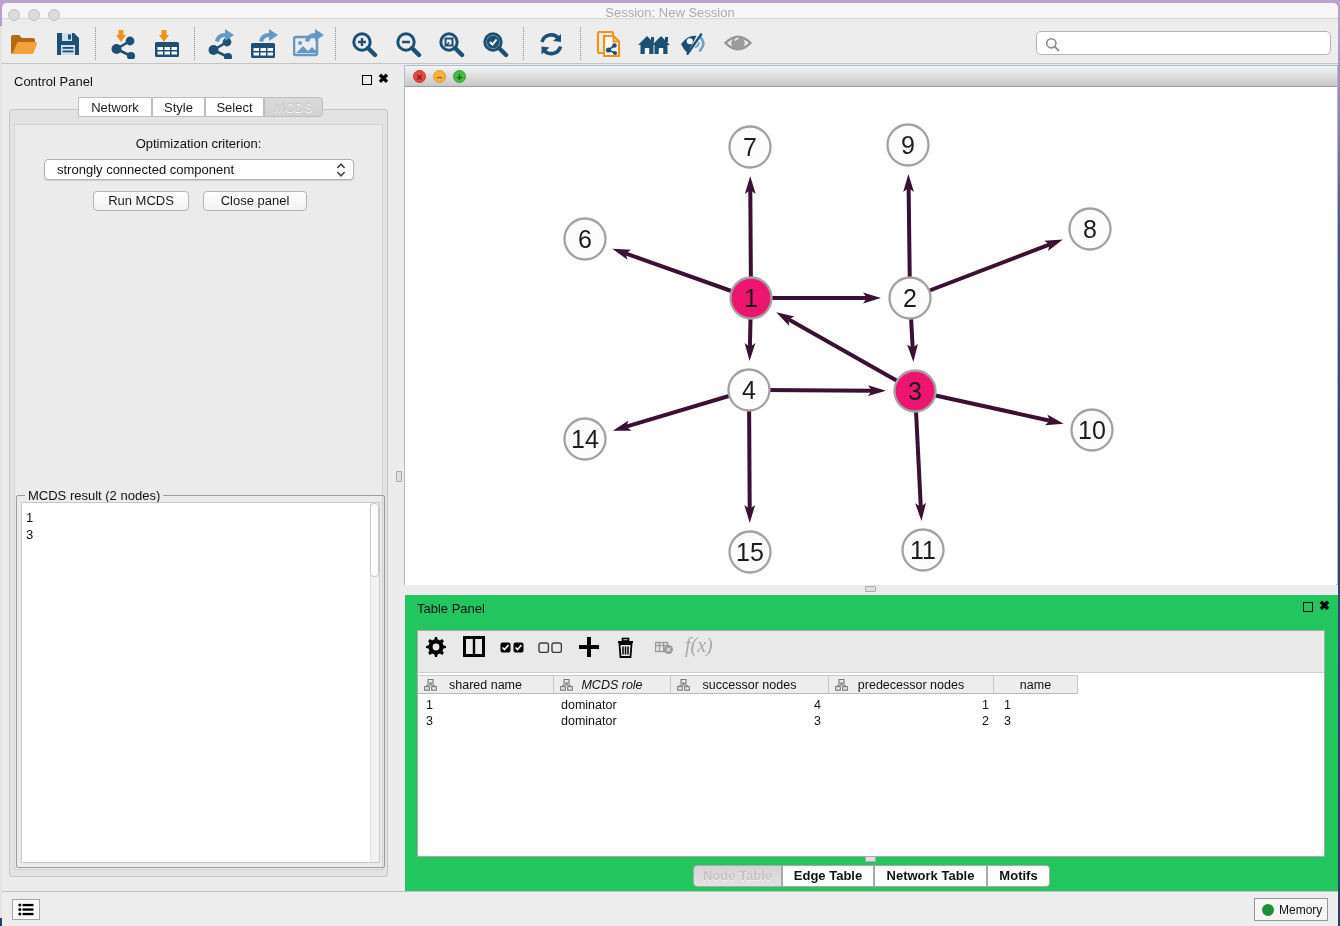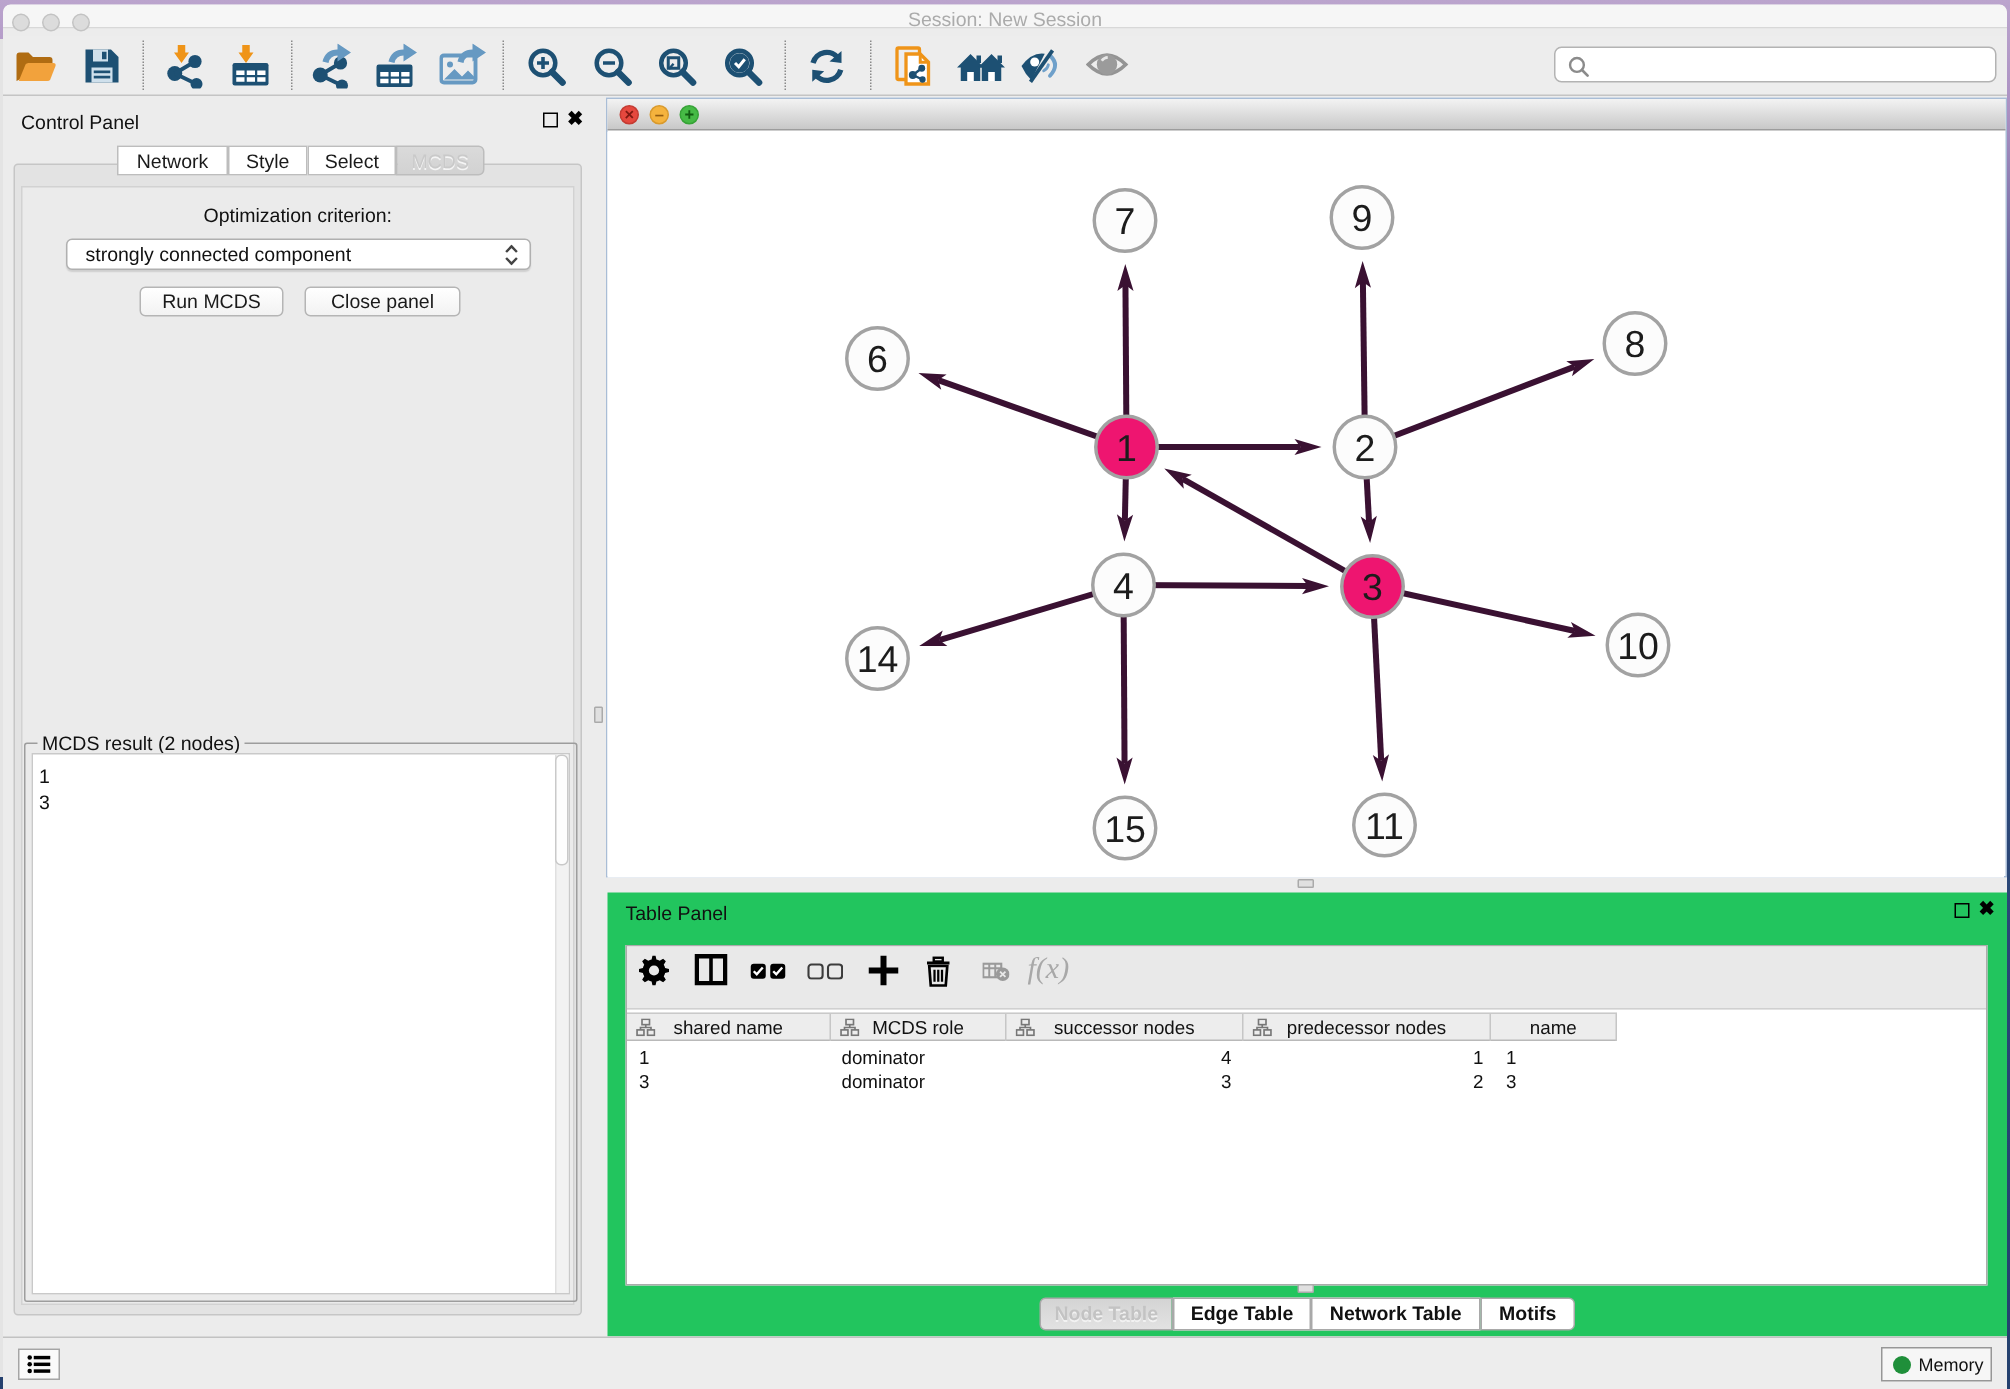--- a/index.html
+++ b/index.html
@@ -376,21 +376,21 @@
             <text x="0" y="16" font-family="Liberation Serif,serif" font-style="italic" font-size="20" fill="#a8a8a8">f(x)</text>
           </svg>
         </div>
       <div id="thead">
           <div class="th" style="left:0px;width:136px;"><svg style="position:absolute;left:6px;top:3px;" width="13" height="12" viewBox="0 0 13 12">
 <rect x="4" y="0.5" width="5" height="3.6" fill="none" stroke="#777" stroke-width="1.1"></rect>
 <rect x="0.7" y="7.6" width="4.6" height="3.6" fill="none" stroke="#777" stroke-width="1.1"></rect>
 <rect x="7.7" y="7.6" width="4.6" height="3.6" fill="none" stroke="#777" stroke-width="1.1"></rect>
 <path d="M6.5 4.2 L6.5 6 M3 7.6 L3 6 L10 6 L10 7.6" stroke="#777" stroke-width="1.1" fill="none"></path>
             </svg>shared name</div>
-<div class="th" style="left:136px;width:117px;"><svg style="position:absolute;left:6px;top:3px;" width="13" height="12" viewBox="0 0 13 12">
+<div class="th" style="left:136px;width:117px;font-style:italic;"><svg style="position:absolute;left:6px;top:3px;" width="13" height="12" viewBox="0 0 13 12">
 <rect x="4" y="0.5" width="5" height="3.6" fill="none" stroke="#777" stroke-width="1.1"></rect>
 <rect x="0.7" y="7.6" width="4.6" height="3.6" fill="none" stroke="#777" stroke-width="1.1"></rect>
 <rect x="7.7" y="7.6" width="4.6" height="3.6" fill="none" stroke="#777" stroke-width="1.1"></rect>
 <path d="M6.5 4.2 L6.5 6 M3 7.6 L3 6 L10 6 L10 7.6" stroke="#777" stroke-width="1.1" fill="none"></path>
             </svg>MCDS role</div>
 <div class="th" style="left:253px;width:158px;"><svg style="position:absolute;left:6px;top:3px;" width="13" height="12" viewBox="0 0 13 12">
 <rect x="4" y="0.5" width="5" height="3.6" fill="none" stroke="#777" stroke-width="1.1"></rect>
 <rect x="0.7" y="7.6" width="4.6" height="3.6" fill="none" stroke="#777" stroke-width="1.1"></rect>
 <rect x="7.7" y="7.6" width="4.6" height="3.6" fill="none" stroke="#777" stroke-width="1.1"></rect>
 <path d="M6.5 4.2 L6.5 6 M3 7.6 L3 6 L10 6 L10 7.6" stroke="#777" stroke-width="1.1" fill="none"></path>

